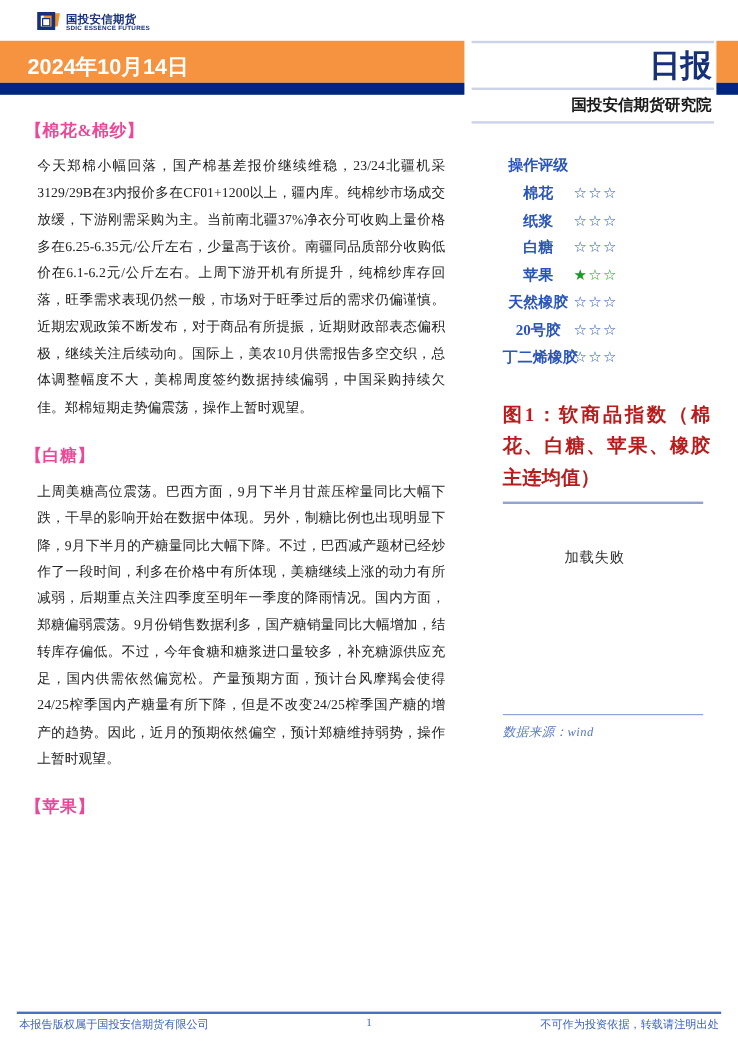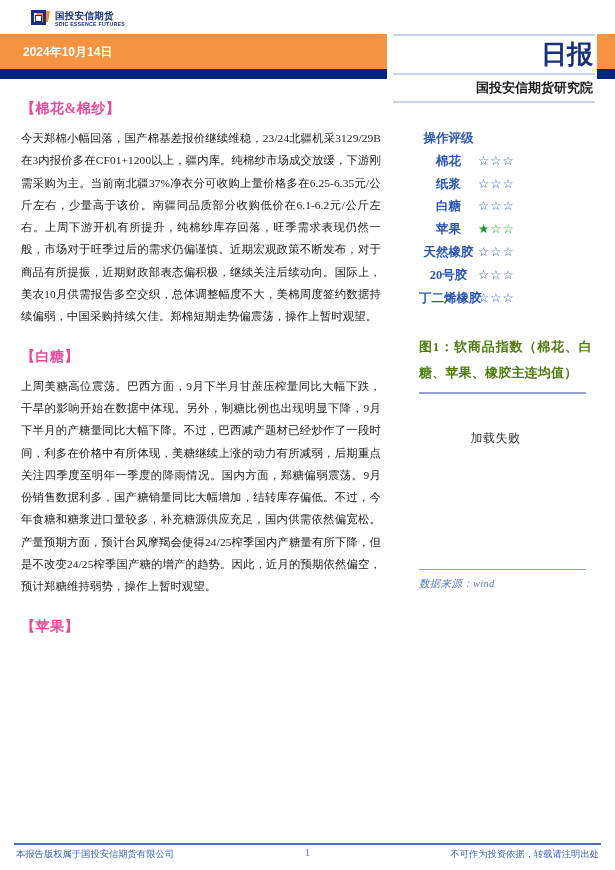--- a/index.html
+++ b/index.html
@@ -81,21 +81,21 @@
   #band-navy {
     position: absolute;
     left: 0; top: 69px;
     width: 387px; height: 10px;
     background: #00267f;
   }
   #report-date {
     position: absolute;
     left: 23px; top: 44px;
     font-family: "Liberation Sans", sans-serif;
-    font-size: 12px;
+    font-size: 18px;
     font-weight: bold;
     color: #ffffff;
     white-space: nowrap;
   }
   #band-orange-right {
     position: absolute;
     left: 597px; top: 34px;
     width: 18px; height: 35px;
     background: #f59340;
   }
@@ -155,21 +155,21 @@
     color: #ec4899;
     margin: 0 0 9px 0;
     letter-spacing: .5px;
   }
   .sec-body {
     font-family: "Liberation Serif", serif;
     font-size: 11.4px;
     color: #222222;
     line-height: 22.3px;
     text-align: justify;
-    margin: 0;
+    margin: 10px;
     letter-spacing: .1px;
   }
   .section { margin-bottom: 20px; }
   #sec-sugar { margin-top: 2px; }
 
   
   #side-col {
     position: absolute;
     left: 393px; top: 130px;
     width: 205px;
@@ -202,23 +202,23 @@
   .rating-stars.green { color: #179b26; }
   #ratings-header .rating-name { font-weight: bold; }
 
   
   #figure-block {
     margin-top: 22px;
     position: relative;
   }
   #fig-caption {
     font-family: "Liberation Serif", serif;
-    font-size: 13px;
-    font-weight: bold;
-    color: #4d7c0f;
+    font-size: 16px;
+    font-weight: bold;
+    color: #b91c1c;
     line-height: 26px;
     padding-left: 26px;
     padding-right: 6px;
     text-align: justify;
     letter-spacing: .2px;
   }
   #fig-rule-top {
     margin: 6px 0 0 26px;
     width: 167px;
     height: 1.5px;

